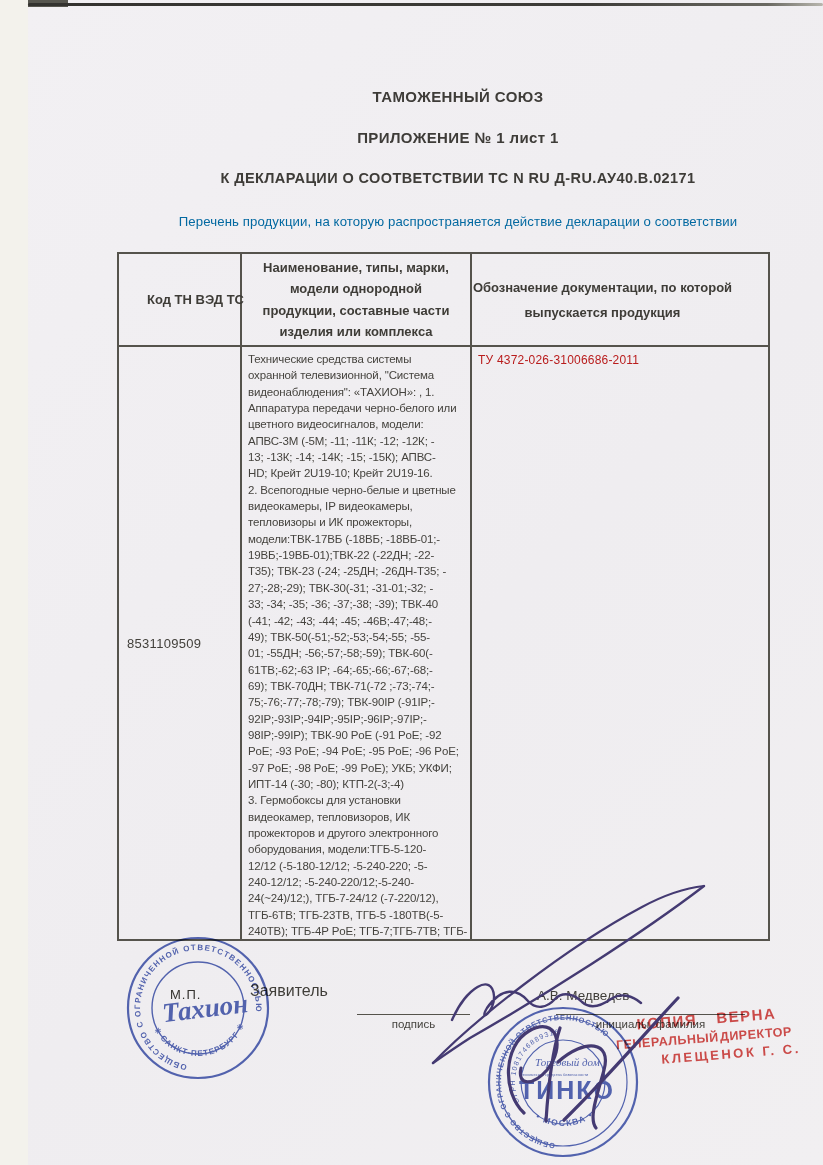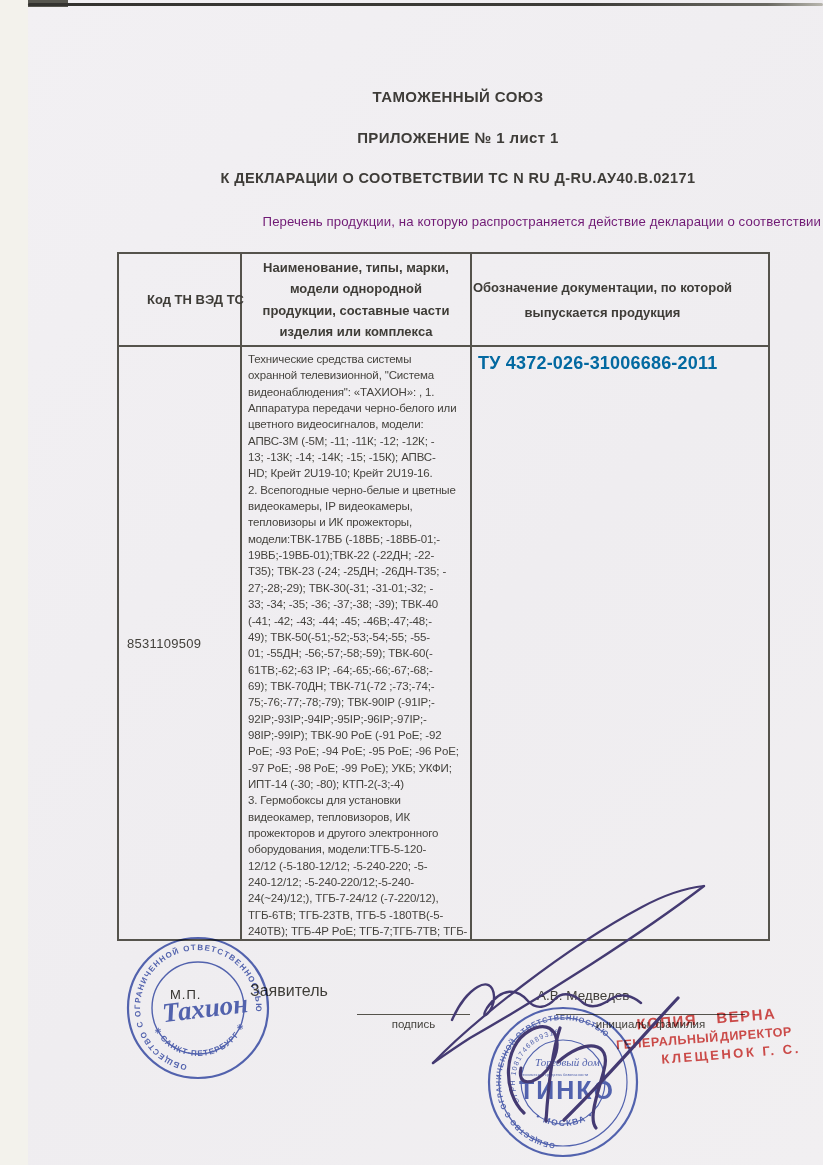--- a/index.html
+++ b/index.html
@@ -20,22 +20,22 @@
   }
   .scan-corner{
     position:absolute;left:28px;top:0;width:40px;height:7px;background:#57564f;
   }
   .titles{position:absolute;left:95px;top:88px;width:726px;text-align:center;}
   .t-line{font-weight:bold;font-size:15px;letter-spacing:.4px;color:#3e3c38;}
   .t1{margin-bottom:24px;}
   .t2{margin-bottom:24px;}
   .t3{font-size:14.5px;}
   .subtitle{
-    position:absolute;left:95px;top:214px;width:726px;text-align:right;
-    font-size:13.2px;color:#701a75;letter-spacing:.1px;
+    position:absolute;left:95px;top:214px;width:726px;text-align:center;
+    font-size:13.2px;color:#0369a1;letter-spacing:.1px;
   }
   
   .doc-table{
     position:absolute;left:117px;top:252px;width:653px;height:689px;
     box-sizing:border-box;border:2px solid #55534c;
   }
   .vline{position:absolute;top:0;bottom:0;width:2px;background:#55534c;}
   .v1{left:121px;}
   .v2{left:351px;}
   .hline{position:absolute;left:0;right:0;top:91px;height:2px;background:#55534c;}
@@ -46,21 +46,21 @@
   .hc3{left:353px;width:261px;line-height:25px;}
   .cell-code{
     position:absolute;left:8px;top:382px;font-size:13px;color:#43413c;letter-spacing:.3px;
   }
   .cell-desc{
     position:absolute;left:129px;top:97px;width:223px;
     font-size:11.5px;line-height:16.35px;letter-spacing:-.15px;
     white-space:pre-line;color:#45433e;
   }
   .cell-doc{
-    position:absolute;left:359px;top:99px;font-size:18px;color:#0369a1;letter-spacing:.2px;font-weight:bold;
+    position:absolute;left:359px;top:99px;font-size:12px;color:#b91c1c;letter-spacing:.2px;
   }
   
   .applicant{position:absolute;left:250px;top:982px;font-size:16px;color:#403e39;}
   .sigline{position:absolute;height:0;border-top:1.5px solid #55534c;}
   .sl1{left:357px;top:1014px;width:113px;}
   .sl2{left:556px;top:1014px;width:189px;}
   .caption{position:absolute;font-size:11.5px;color:#45433e;text-align:center;}
   .cap1{left:357px;top:1018px;width:113px;}
   .cap2{left:556px;top:1018px;width:189px;}
   .name{position:absolute;left:537px;top:988px;font-size:13.5px;color:#403e39;}

